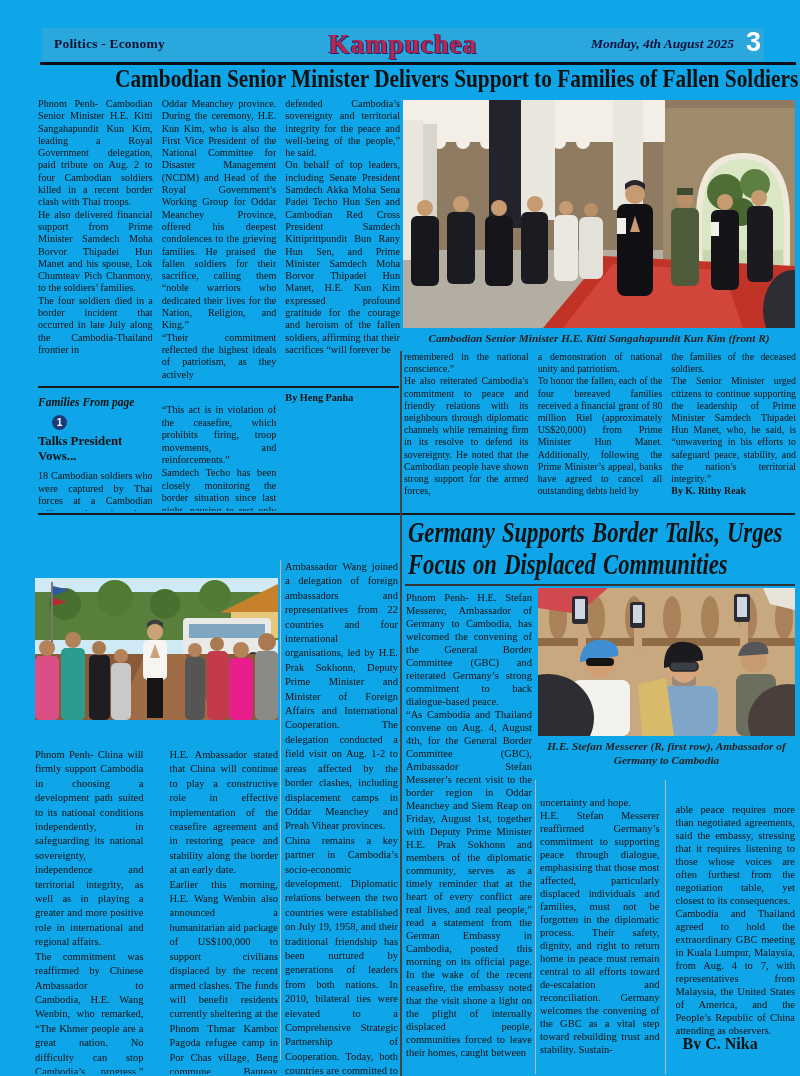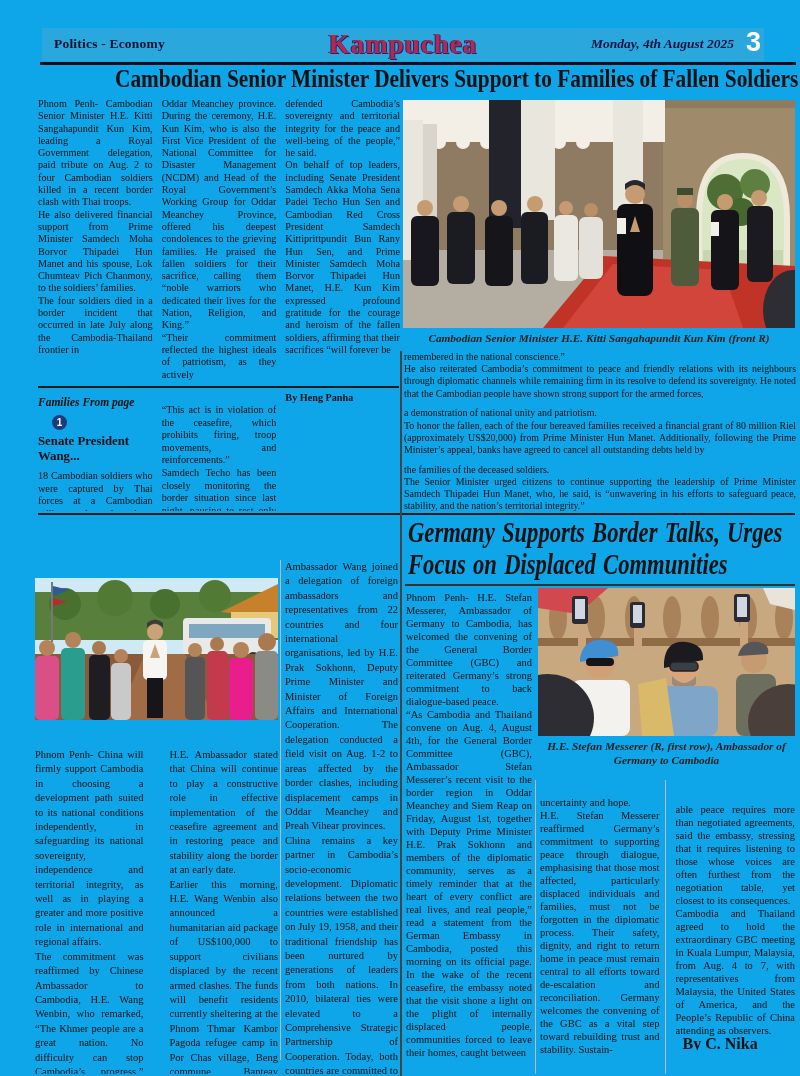--- a/index.html
+++ b/index.html
@@ -123,37 +123,37 @@
           <rect x="308" y="110" width="28" height="80" rx="6" fill="#141419"></rect>
         <rect x="308" y="122" width="8" height="14" fill="#f1efe9"></rect>
         <circle cx="356" cy="98" r="8" fill="#c79b72"></circle>
           <rect x="344" y="106" width="26" height="76" rx="6" fill="#1a1a20"></rect>
       </g>
       <ellipse cx="390" cy="210" rx="30" ry="40" fill="#2e2d33"></ellipse>
     </svg>
   </div>
   <div class="caption" style="left:403px;top:331px;width:392px;">Cambodian Senior Minister H.E. Kitti Sangahapundit Kun Kim (front R)</div>
 
-  <div class="cols" style="left:404px;top:351px;width:392px;height:160px;gap:9px;flex-direction:column;">
+  <div class="cols" style="left:404px;top:351px;width:392px;height:160px;gap:9px;">
     <div class="col bt2">remembered in the national conscience.”
 He also reiterated Cambodia’s commitment to peace and friendly relations with its neighbours through diplomatic channels while remaining firm in its resolve to defend its sovereignty. He noted that the Cambodian people have shown strong support for the armed forces,</div>
     <div class="col bt2">a demonstration of national unity and patriotism.
 To honor the fallen, each of the four bereaved families received a financial grant of 80 million Riel (approximately US$20,000) from Prime Minister Hun Manet. Additionally, following the Prime Minister’s appeal, banks have agreed to cancel all outstanding debts held by</div>
     <div class="col">
       <div class="bt2">the families of the deceased soldiers.
 The Senior Minister urged citizens to continue supporting the leadership of Prime Minister Samdech Thipadei Hun Manet, who, he said, is “unwavering in his efforts to safeguard peace, stability, and the nation’s territorial integrity.”</div>
       <span class="byline" style="font-size:9.9px;line-height:12.2px;">By K. Rithy Reak</span>
     </div>
   </div>
 
   <div class="rule" style="left:38px;top:386px;width:361px;height:2px;"></div>
   <div class="cols" style="left:38px;top:392px;width:362px;height:119px;gap:9px;">
     <div class="col">
       <div><span class="contlabel">Families From page</span><span class="badge">1</span></div>
-      <div class="conttitle">Senate President Wang...</div>
+      <div class="conttitle">Talks President Vows...</div>
       <div class="bt" style="line-height:12.6px;">18 Cambodian soldiers who were captured by Thai forces at a Cambodian military barracks—about eight hours after the ceasefire agreement took effect,” he underlined.</div>
     </div>
     <div class="col bt" style="line-height:12.6px;margin-top:12px;">“This act is in violation of the ceasefire, which prohibits firing, troop movements, and reinforcements.”
 Samdech Techo has been closely monitoring the border situation since last night, pausing to rest only briefly at noon. As of now,</div>
     <div class="col">
       <span class="byline" style="font-size:10.2px;line-height:12.6px;">By Heng Panha</span>
     </div>
   </div>
 
   <div class="rule" style="left:38px;top:513px;width:757px;height:2px;"></div>

